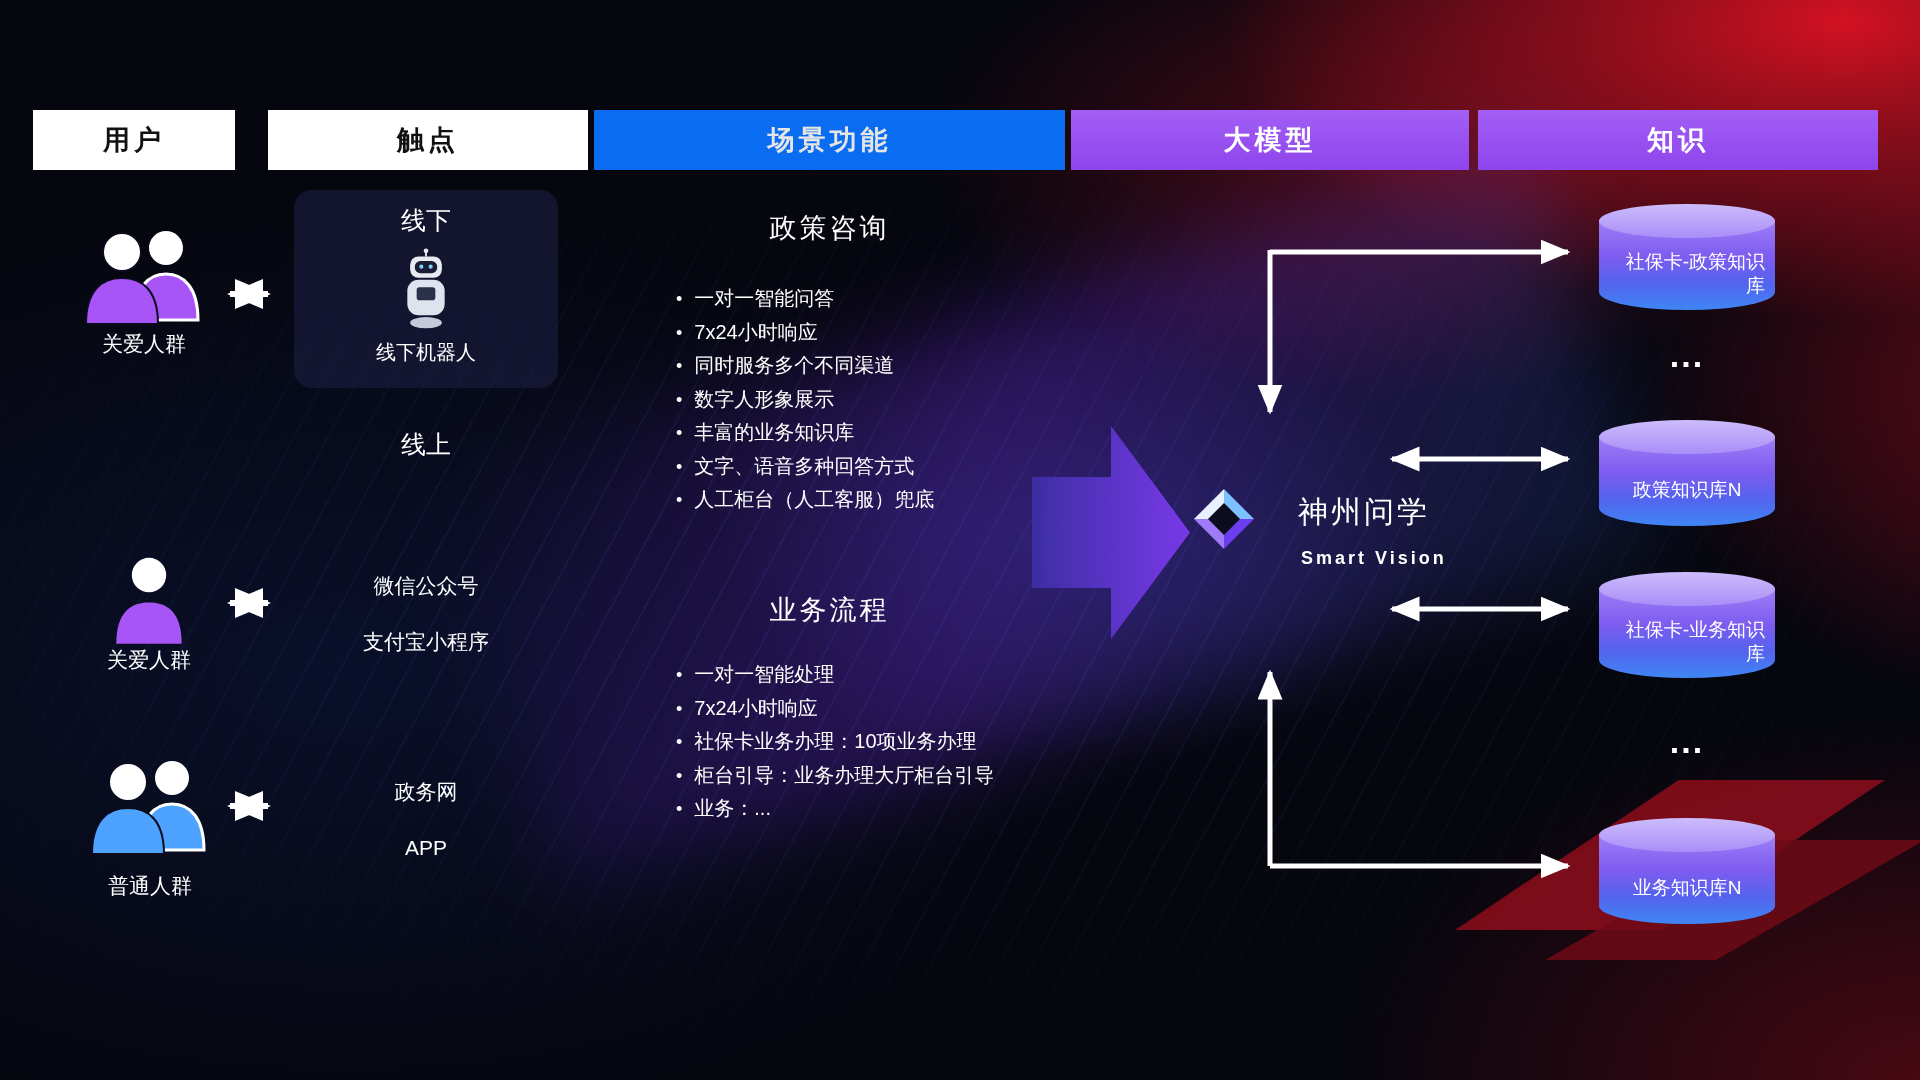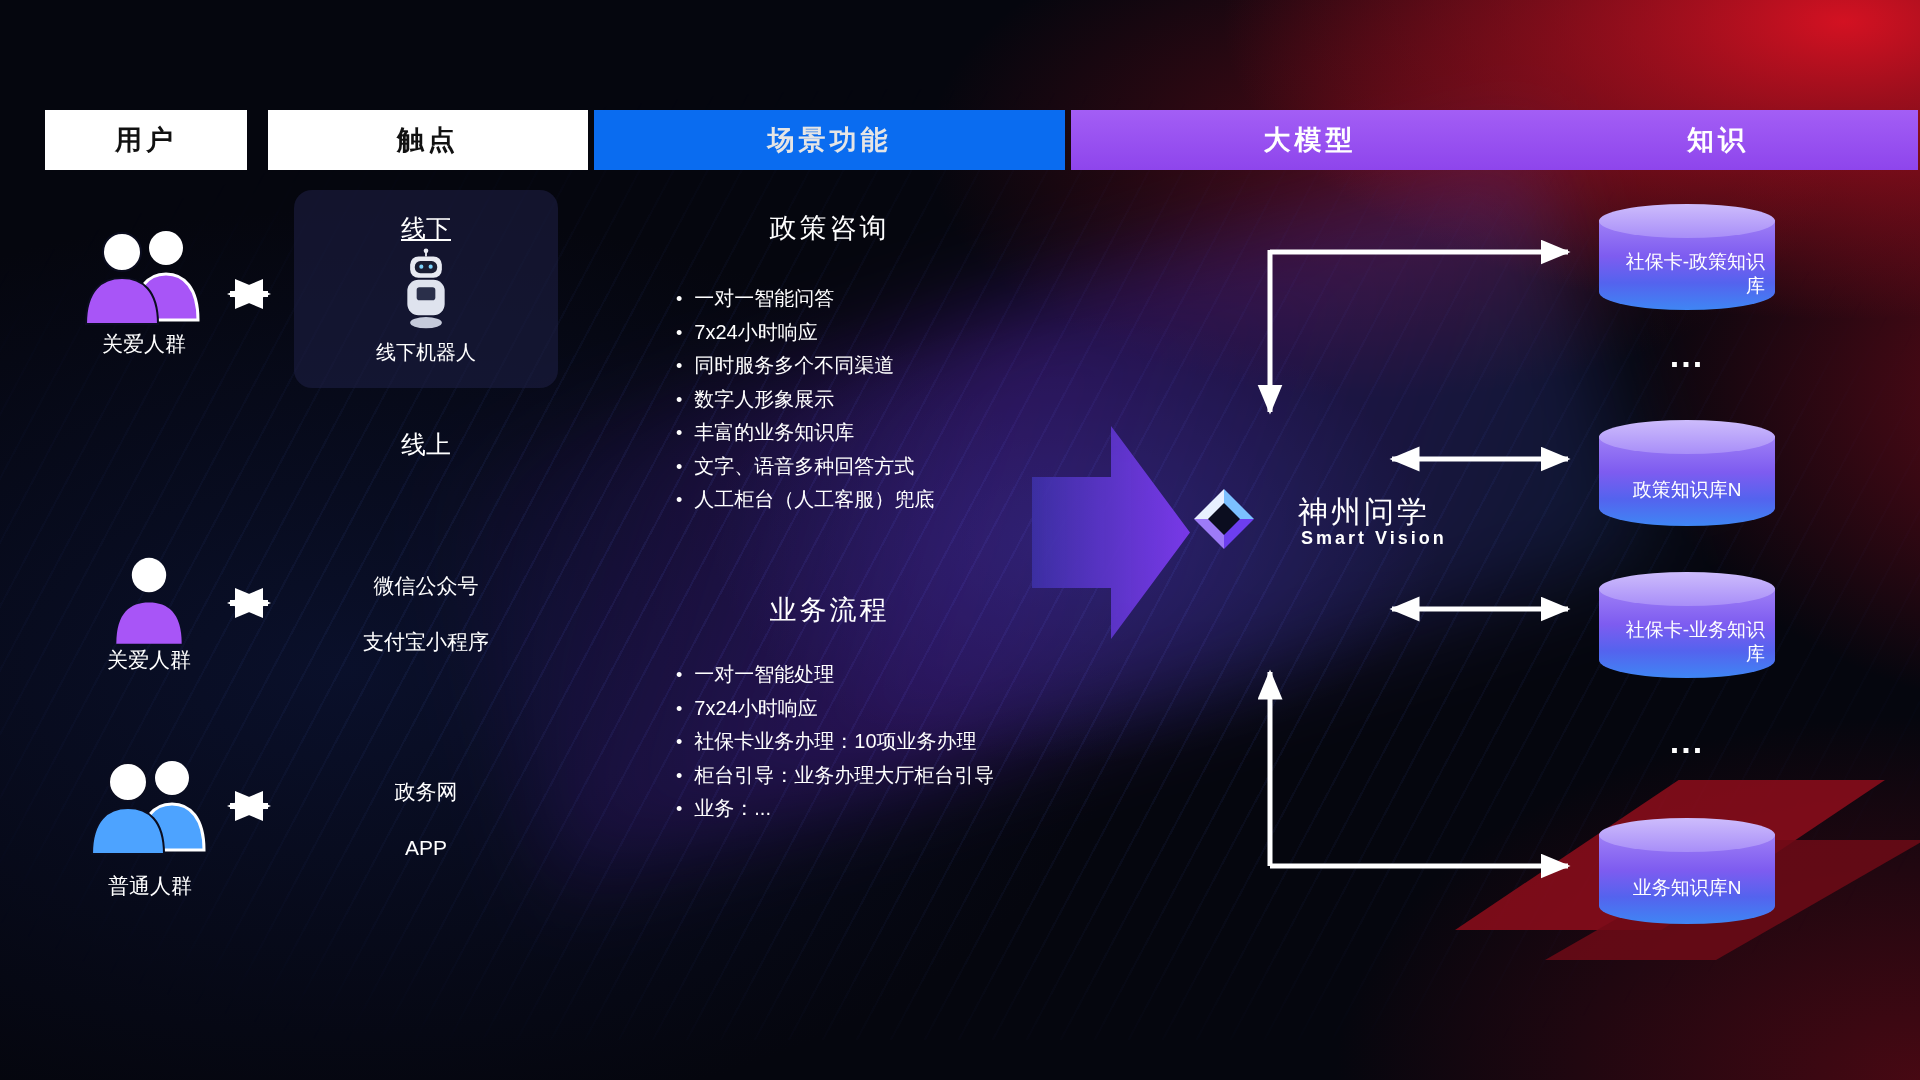--- a/index.html
+++ b/index.html
@@ -29,43 +29,43 @@
     transform:rotate(-17deg);filter:blur(42px);pointer-events:none;
   }
   .redchev{position:absolute;background:rgba(150,14,28,.8);pointer-events:none;}
   .redchev.c1{left:1455px;top:780px;width:430px;height:150px;clip-path:polygon(0 100%, 52% 0, 100% 0, 48% 100%);}
   .redchev.c2{left:1545px;top:840px;width:380px;height:120px;background:rgba(110,10,22,.85);clip-path:polygon(0 100%, 55% 0, 100% 0, 45% 100%);}
 
   .hdr{position:absolute;top:110px;height:60px;display:flex;align-items:center;justify-content:center;
        font-size:27px;font-weight:bold;letter-spacing:4px;}
   .hdr.white{background:#fff;color:#111;}
   .hdr.blue{background:#0a6cf0;color:#e5e5e5;}
-  .hdr.purple{background:linear-gradient(180deg,#a35ef5,#8e45ec);color:#fff;padding-left:40px;}
+  .hdr.purple{background:linear-gradient(180deg,#a35ef5,#8e45ec);color:#fff;}
 
   .lbl{position:absolute;text-align:center;font-size:21px;color:#fff;}
   .tp{position:absolute;left:294px;width:264px;text-align:center;color:#fff;}
 
   .card{position:absolute;left:294px;top:190px;width:264px;height:198px;
         background:rgba(28,30,66,.6);border-radius:18px;}
-  .card .t1{position:absolute;top:22px;width:100%;text-align:center;font-size:25px;text-decoration:underline;}
+  .card .t1{position:absolute;top:14px;width:100%;text-align:center;font-size:25px;}
   .card .t2{position:absolute;bottom:22px;width:100%;text-align:center;font-size:20px;}
   .card svg{position:absolute;left:50%;top:58px;transform:translateX(-50%);}
 
   .sec-title{position:absolute;left:594px;width:471px;text-align:center;font-size:27px;letter-spacing:3px;}
   ul.feat{position:absolute;left:676px;margin:0;padding:0;list-style:none;}
   ul.feat li{font-size:20px;line-height:32.5px;color:#fff;white-space:nowrap;}
   ul.feat li::before{content:"•";margin-right:12px;font-size:18px;}
 
   .bigarrow{position:absolute;left:1032px;top:426px;width:158px;height:213px;
     background:linear-gradient(90deg, rgba(59,48,163,.9), rgba(124,58,237,.95));
     clip-path:polygon(0 24%, 50% 24%, 50% 0, 100% 50%, 50% 100%, 50% 76%, 0 76%);
     filter:drop-shadow(0 0 18px rgba(124,58,237,.5));}
 
   .logo-name{position:absolute;left:1298px;top:492px;font-size:30px;font-weight:normal;letter-spacing:3px;}
-  .logo-sub{position:absolute;left:1301px;top:528px;font-size:18px;letter-spacing:3px;font-weight:bold;}
+  .logo-sub{position:absolute;left:1301px;top:548px;font-size:18px;letter-spacing:3px;font-weight:bold;}
 
   .cyl{position:absolute;left:1599px;width:176px;height:110px;}
   .cyl .shell{position:absolute;left:0;top:16px;width:176px;height:90px;
     background:linear-gradient(180deg,#9f80f6 0%,#7e5cf0 40%,#5463ee 70%,#3f86f4 100%);
     border-radius:0 0 88px 88px / 0 0 18px 18px;}
   .cyl .top{position:absolute;left:0;top:0;width:176px;height:34px;border-radius:50%;
     background:linear-gradient(180deg,#cdbcfc,#a88ef8);}
   .cyl .txt{position:absolute;left:10px;right:10px;top:34px;bottom:4px;display:flex;
     align-items:center;justify-content:center;text-align:right;font-size:19px;line-height:1.25;}
   .dots{position:absolute;left:1599px;width:176px;text-align:center;font-size:34px;font-weight:bold;letter-spacing:2px;}
@@ -74,21 +74,21 @@
 </style>
 </head>
 <body>
 
 <div class="stage">
   <div class="streaks"></div>
   <div class="beam"></div>
   <div class="redchev c1"></div>
   <div class="redchev c2"></div>
 
-  <div class="hdr white" style="left:45px;width:202px;">用户</div>
+  <div class="hdr white" style="left:33px;width:202px;">用户</div>
   <div class="hdr white" style="left:268px;width:320px;">触点</div>
   <div class="hdr blue" style="left:594px;width:471px;">场景功能</div>
   <div class="hdr purple" style="left:1071px;width:398px;">大模型</div>
   <div class="hdr purple" style="left:1478px;width:400px;">知识</div>
 
   <svg style="position:absolute;left:74px;top:222px;" width="140" height="104" viewBox="0 0 140 104">
     <g>
       <circle cx="92" cy="26" r="17" fill="#fff"></circle>
       <path d="M60,98 C60,66 74,52 92,52 C110,52 124,66 124,98 Z" fill="#a855f7" stroke="#fff" stroke-width="3"></path>
       <circle cx="48" cy="30" r="19" fill="#fff" stroke="#0b0d1f" stroke-width="2"></circle>

